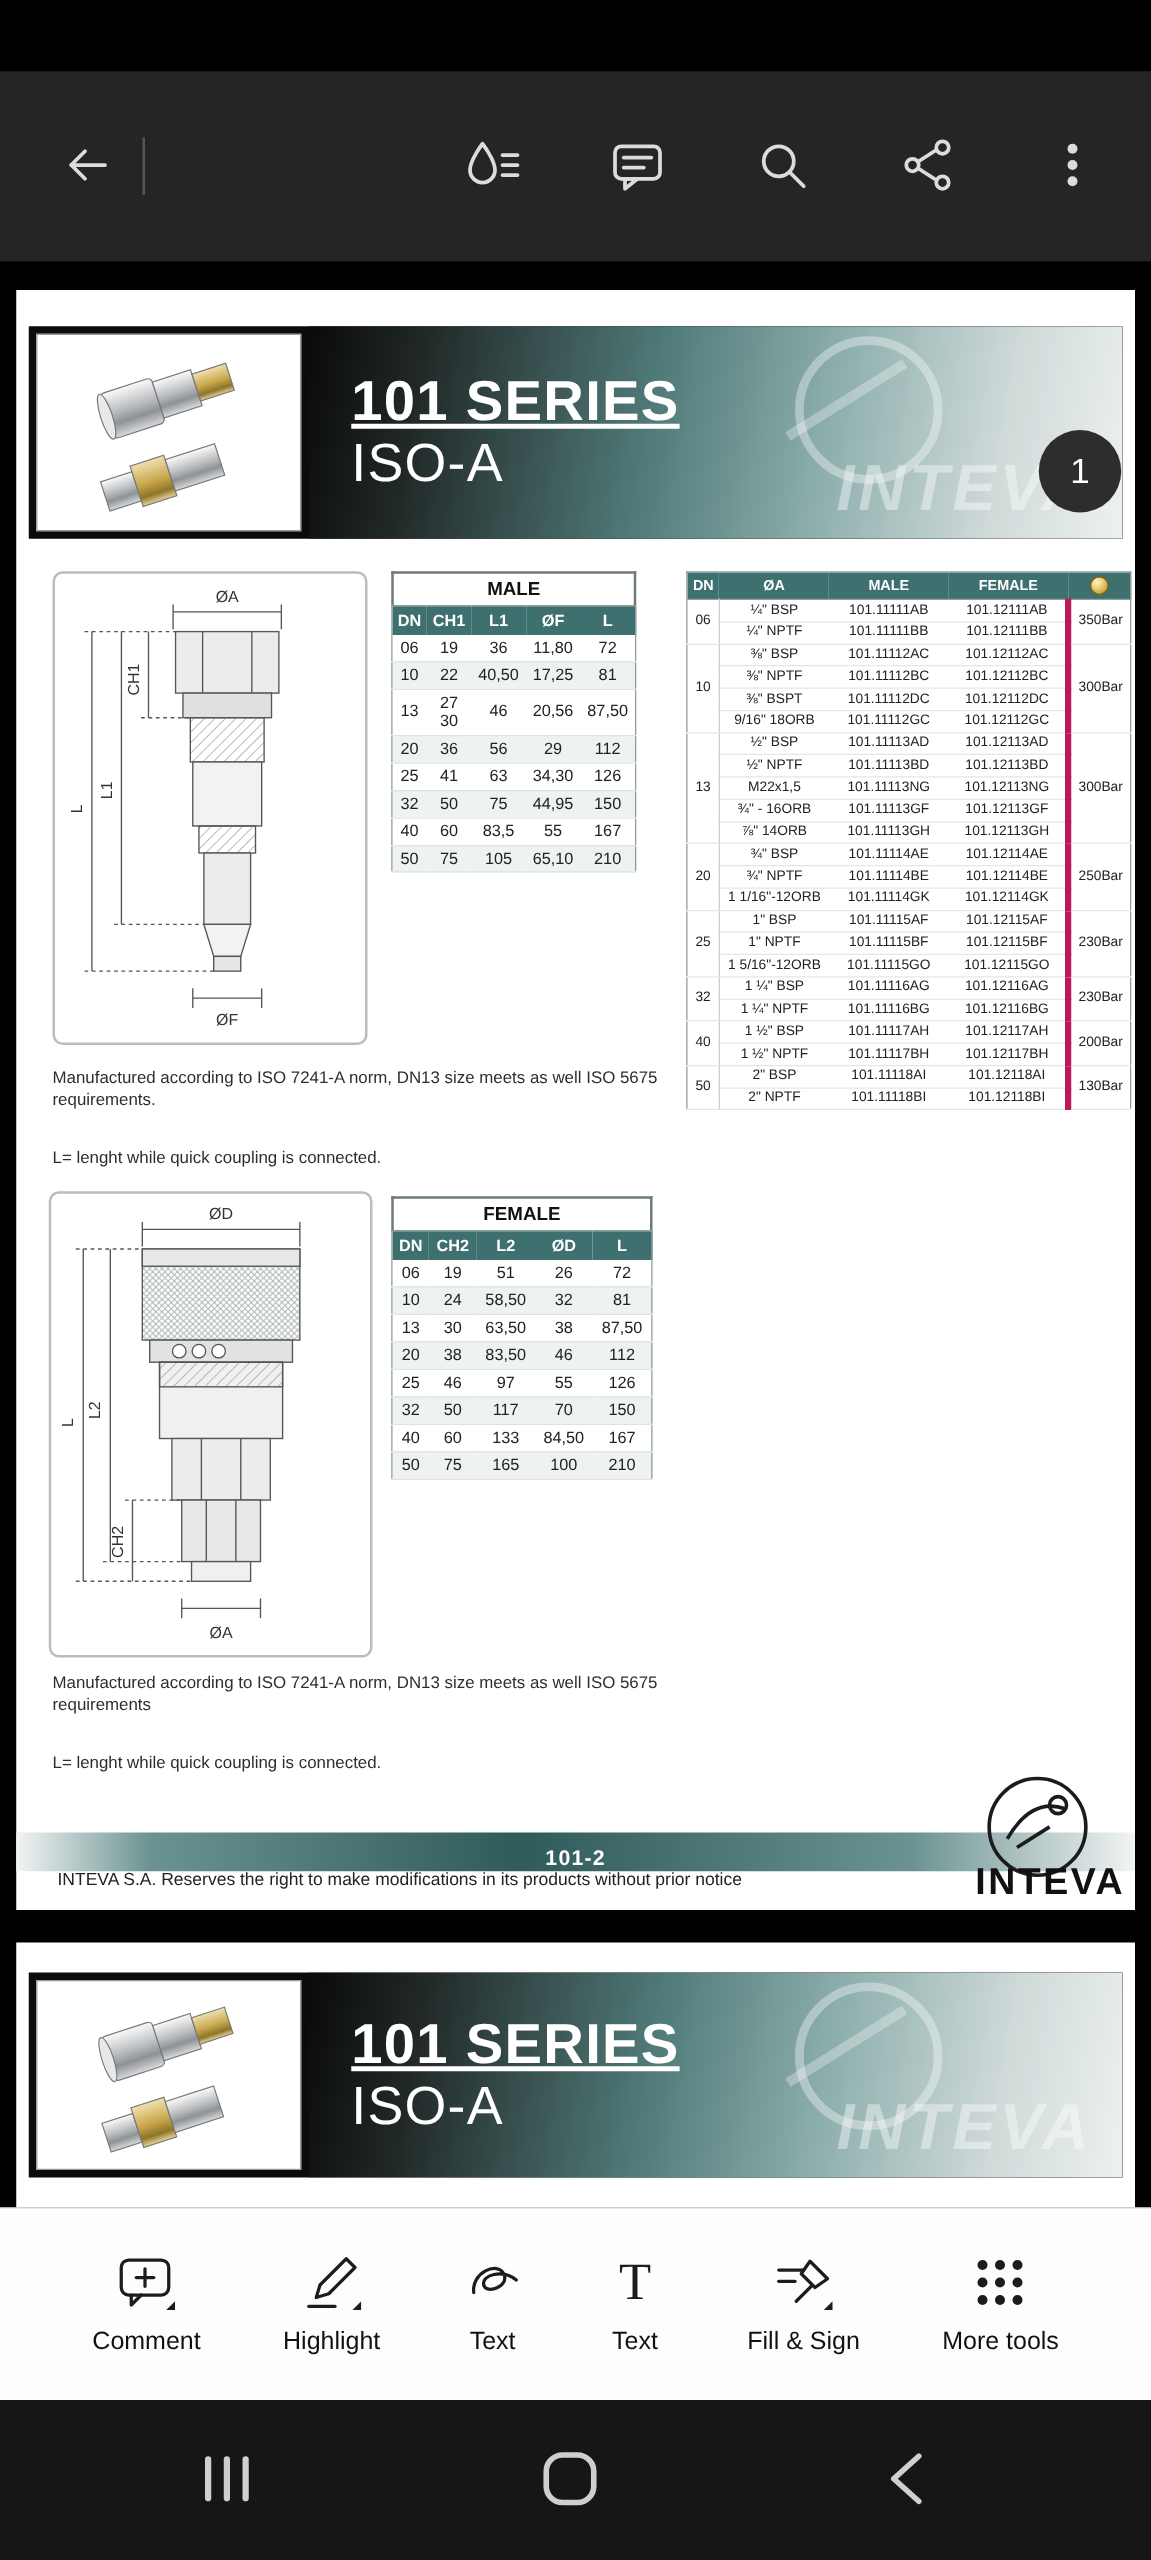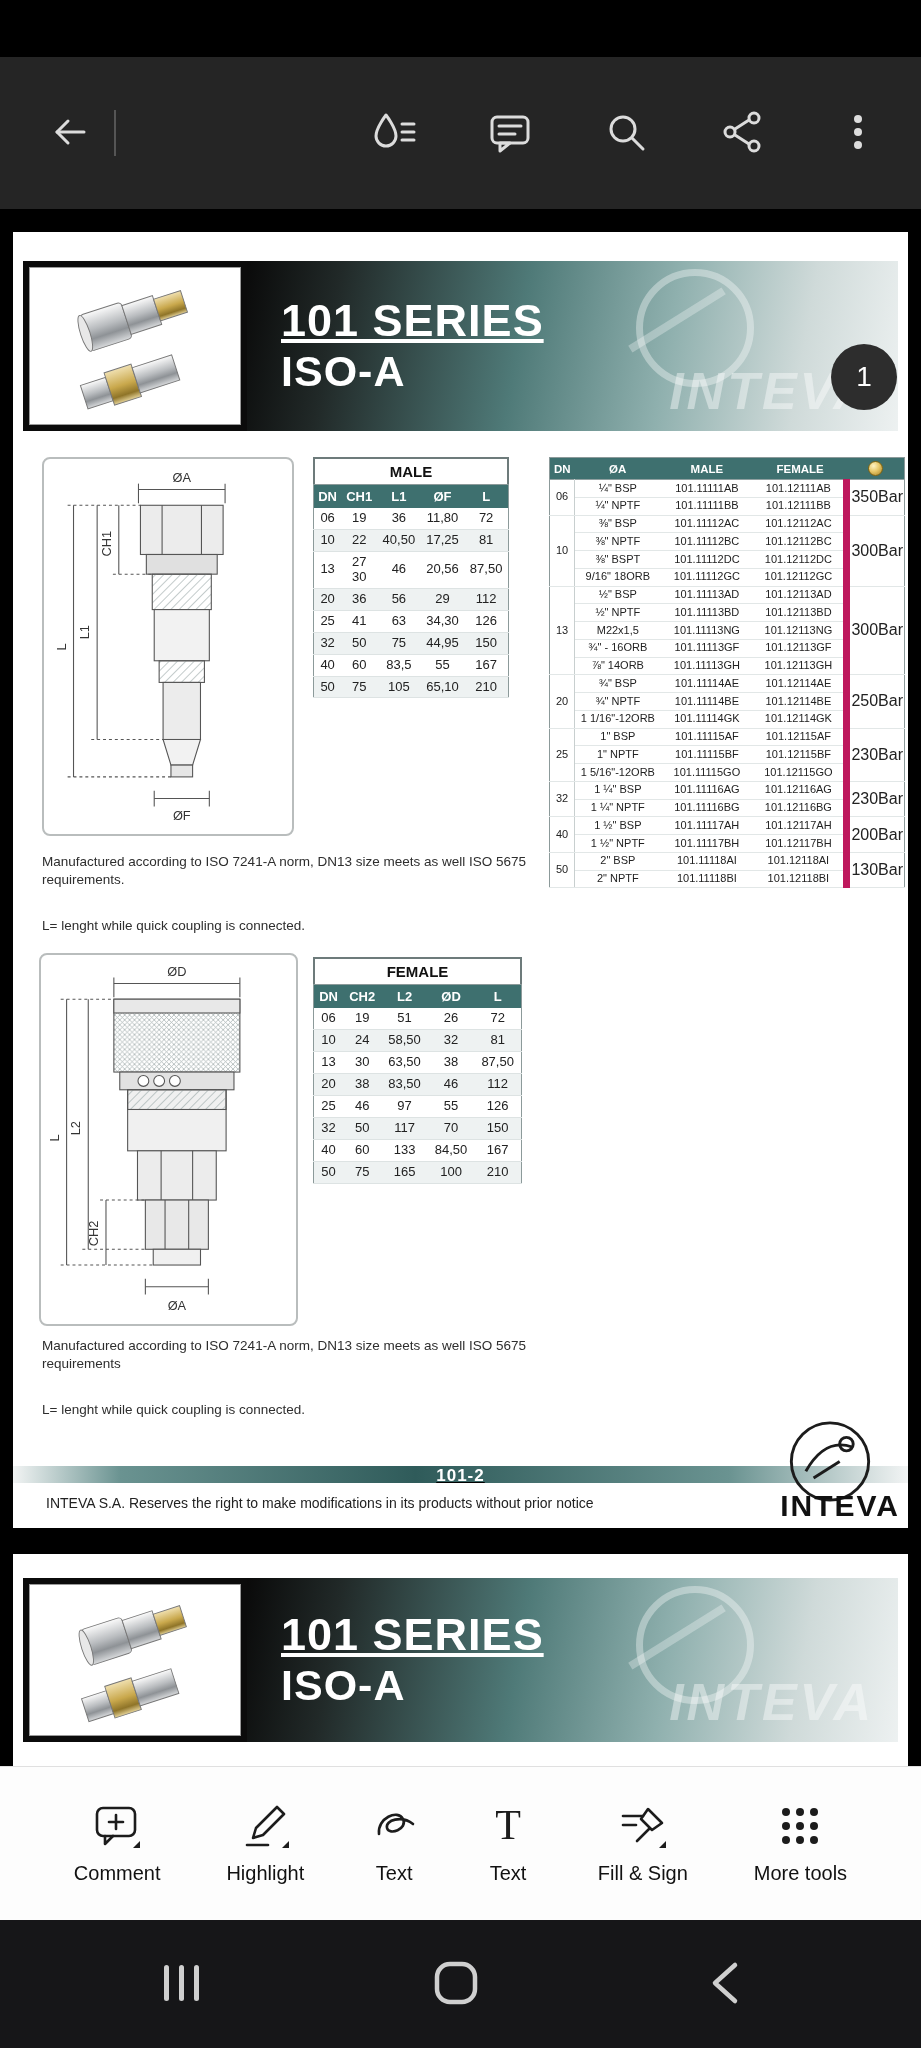--- a/index.html
+++ b/index.html
@@ -20,21 +20,21 @@
   .page { position:absolute; left:13px; width:895px; background:#fff; }
   .page1 { top:232px; height:1296px; }
   .page2 { top:1554px; height:212px; }
   .page > * { position:absolute; }
 
   .banner { top:29px; left:10px; right:10px; height:170px; background:#0b0b0b; display:flex; overflow:hidden; }
   .page2 .banner { top:24px; height:164px; }
   .banner-photo { width:212px; margin:6px; background:#fff; border:1px solid #9a9a9a; flex:none; display:flex; align-items:center; justify-content:center; }
   .banner-right { flex:1; position:relative; background:linear-gradient(100deg,#0a0a0a 0%,#212928 14%,#4f7a78 42%,#8fb0ae 64%,#cfdad9 84%,#edf1f1 100%); display:flex; flex-direction:column; justify-content:center; padding-left:34px; }
   .banner-right h1 { font-size:45px; color:#fff; font-weight:bold; letter-spacing:1px; line-height:1.12;text-decoration:underline; }
-  .banner-right h2 { font-size:43px; color:#fff; font-weight:bold; letter-spacing:1px; }
+  .banner-right h2 { font-size:43px; color:#fff; font-weight:normal; letter-spacing:1px; }
   .banner-watermark { position:absolute; right:16px; top:0; bottom:0; width:330px; pointer-events:none; }
   .wm-circle { position:absolute; right:128px; top:8px; width:118px; height:118px; border:7px solid rgba(255,255,255,0.36); border-radius:50%; }
   .wm-bar { position:absolute; right:150px; top:55px; width:110px; height:8px; background:rgba(255,255,255,0.30); transform:rotate(-32deg); }
   .wm-text { position:absolute; right:8px; bottom:10px; font-size:52px; font-weight:bold; font-style:italic; color:rgba(255,255,255,0.42); letter-spacing:3px; }
 
   .page-badge { position:absolute; top:344px; right:24px; width:66px; height:66px; border:none; background:#2d2d2d; border-radius:50%; color:#fff; font-size:28px; display:flex; align-items:center; justify-content:center; cursor:pointer; z-index:5; }
 
   
   .drawing-frame { border:2px solid #b9bdbd; border-radius:8px; background:#fff; }
   .male-drawing { top:225px; left:29px; width:252px; height:379px; }
@@ -52,30 +52,30 @@
   .spec-table td { font-size:13px; color:#222; text-align:center; padding:3px 2px; white-space:pre-line; line-height:1.15; border-bottom:1px solid #dde3e3; }
   .spec-table tbody tr:nth-child(even) { background:#eef2f2; }
 
   .models-table { width:100%; border-collapse:collapse; border:1px solid #8c9a9a; }
   .models-table th { background:#3e706f; color:#fff; font-size:11.5px; font-weight:bold; padding:3px 1px; }
   .models-table th:nth-child(1){width:26px;} .models-table th:nth-child(2){width:88px;}
   .models-table th:nth-child(3){width:96px;} .models-table th:nth-child(4){width:96px;}
   .models-table th:nth-child(5){width:50px;}
   .models-table td { font-size:11px; color:#222; text-align:center; padding:1.5px 1px; line-height:1.25; border-bottom:1px solid #e2e7e7; }
   .models-table td.dn { border-right:1px solid #c8cfcf; }
-  .models-table td.pressure { border-left:7px solid #be185d; font-size:16px; }
+  .models-table td.pressure { border-left:5px solid #be185d; font-size:11px; }
   .models-table tr.group-start td { border-top:1px solid #8fa0a0; }
   .globe { display:inline-block; width:15px; height:15px; border-radius:50%; background:radial-gradient(circle at 35% 30%, #fff3c4 0%, #e8c86a 45%, #a98324 100%); border:1px solid #7a6010; vertical-align:middle; }
 
   
   .notes { left:29px; width:510px; font-size:13.5px; color:#2e2e2e; line-height:1.35; }
   .notes-male { top:621px; }
   .notes-female { top:1105px; }
   .notes p + p { margin-top:28px; }
-  .footer-bar { top:1234px; left:0; right:0; height:17px; background:linear-gradient(90deg,#f2f4f4 0%,#6a9391 12%,#2f5b5a 45%,#6a9391 80%,#f2f4f4 100%); display:flex; align-items:flex-start; justify-content:center;text-decoration:underline; }
+  .footer-bar { top:1234px; left:0; right:0; height:31px; background:linear-gradient(90deg,#f2f4f4 0%,#6a9391 12%,#2f5b5a 45%,#6a9391 80%,#f2f4f4 100%); display:flex; align-items:flex-end; justify-content:center; }
   .footer-bar span { color:#fff; font-weight:bold; font-size:17px; letter-spacing:1px; }
   .disclaimer { top:1263px; left:3px; font-size:14px; color:#222;margin-left:30px; }
   .footer-logo { top:1186px; right:8px; width:205px; height:105px; display:flex; flex-direction:column; align-items:flex-end; }
   .footer-logo svg { margin-right:26px; }
   .logo-text { font-size:30px; font-weight:bold; color:#111; letter-spacing:2px; margin-top:-16px; }
 
   
   .bottom-toolbar { position:absolute; top:1766px; left:0; right:0; height:154px; background:#fdfdfd; border-top:1.5px solid #e0e0e0; display:flex; justify-content:space-evenly; align-items:center; padding:0 8px; }
   .tool-item { background:none; border:none; display:flex; flex-direction:column; align-items:center; gap:9px; cursor:pointer; }
   .tool-item svg { stroke:#1c1c1c; fill:none; stroke-width:2.6; stroke-linecap:round; stroke-linejoin:round; }

